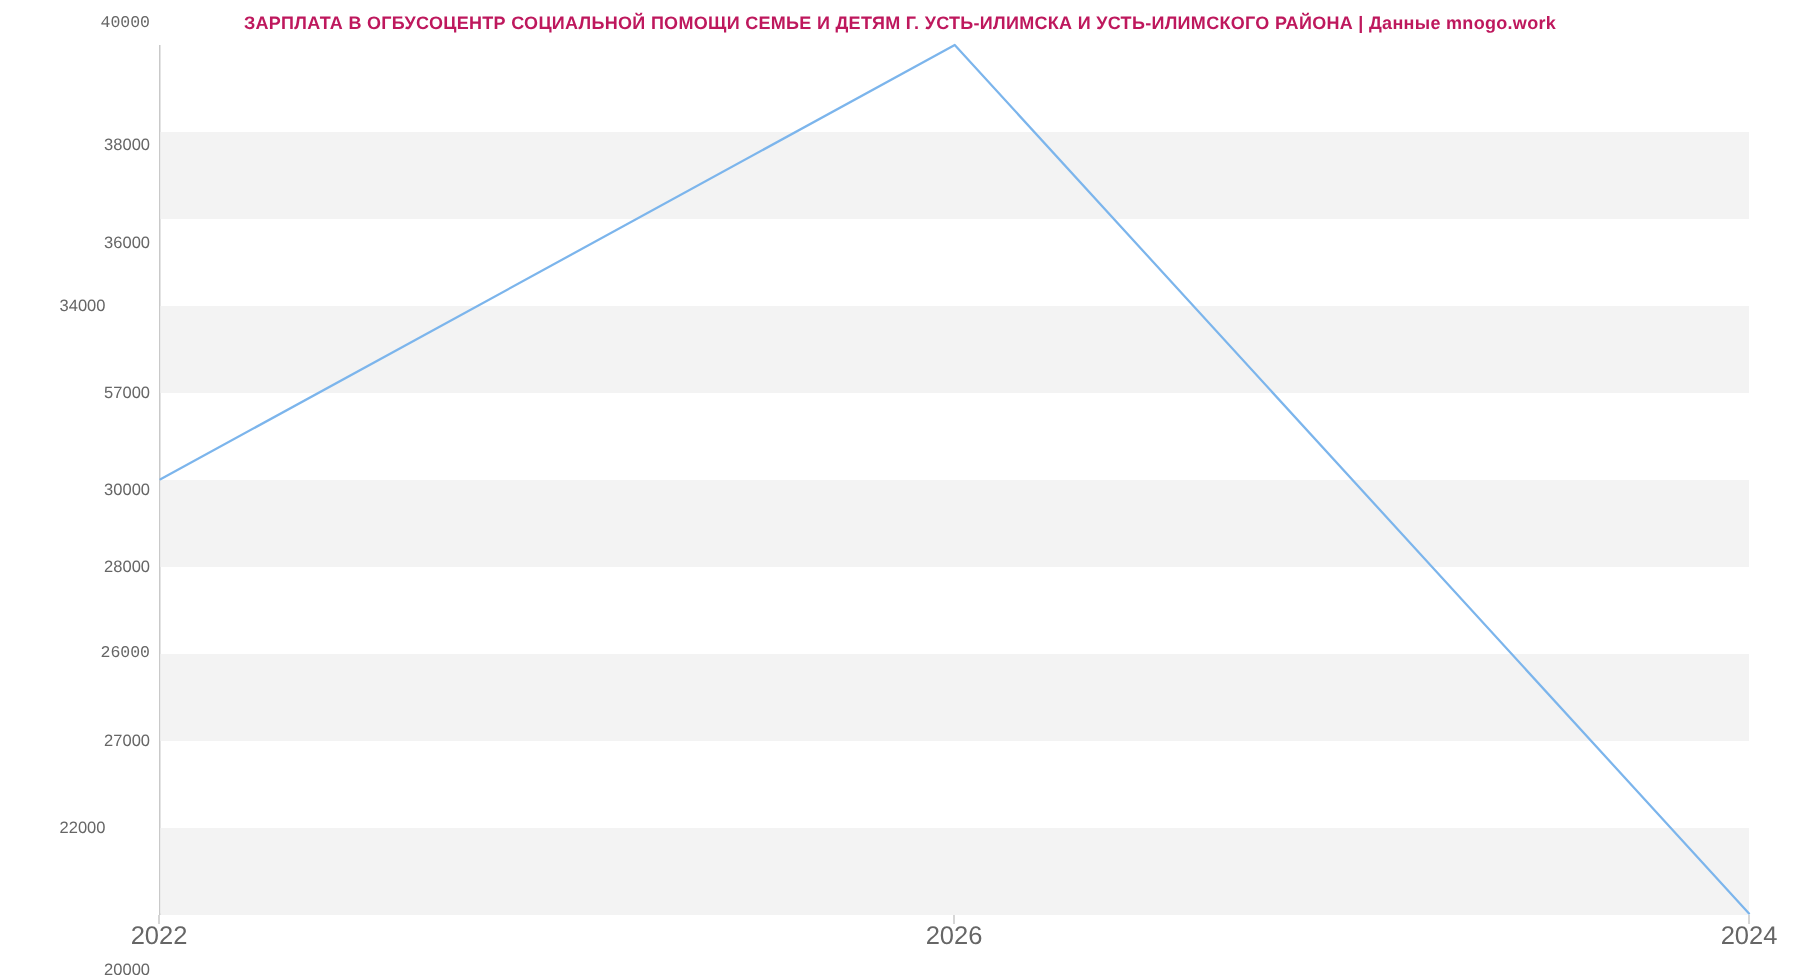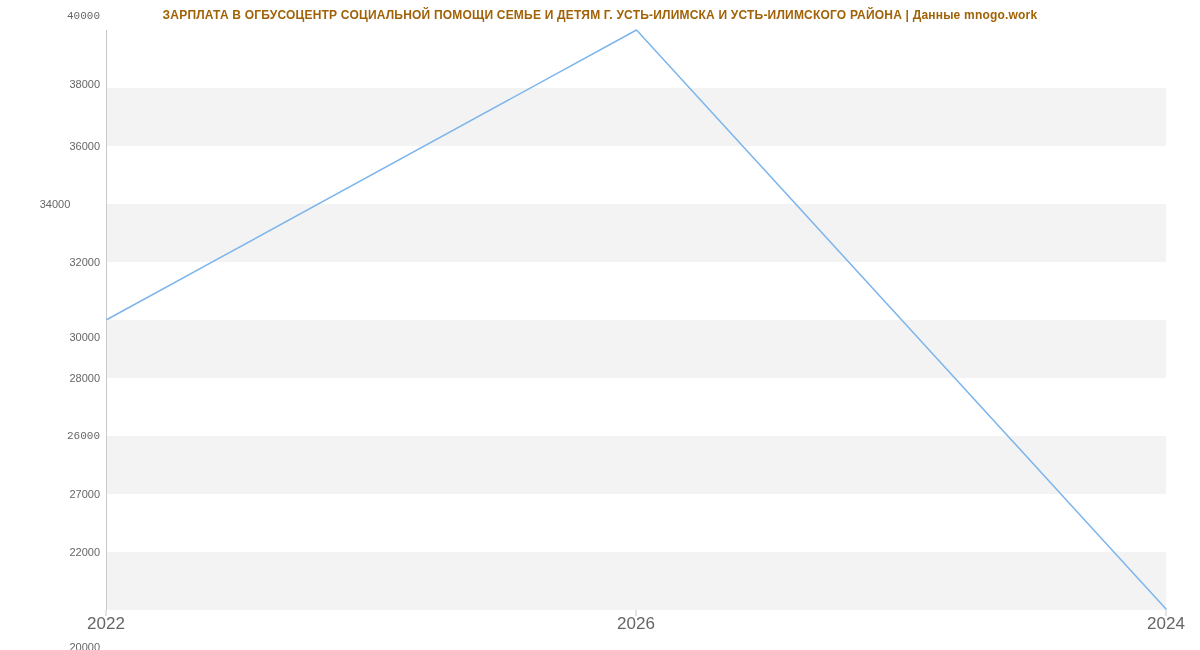--- a/index.html
+++ b/index.html
@@ -17,21 +17,21 @@
     height: 650px;
   }
   .title {
     position: absolute;
     top: 8px;
     left: 0;
     width: 100%;
     text-align: center;
     font-size: 12px;
     font-weight: 600;
-    color: #a16207;
+    color: #be185d;
     letter-spacing: 0.2px;
   }
   .plot {
     position: absolute;
     left: 106px;
     top: 30px;
     width: 1060px;
     height: 580px;
     border-left: 1px solid #c9c9c9;
     border-bottom: 1px solid #c9c9c9;
@@ -93,29 +93,29 @@
       <div class="band" style="top: 58px; height: 58px;"></div>
       <div class="band" style="top: 174px; height: 58px;"></div>
       <div class="band" style="top: 290px; height: 58px;"></div>
       <div class="band" style="top: 406px; height: 58px;"></div>
       <div class="band" style="top: 522px; height: 58px;"></div>
     <svg class="line-layer" id="line-layer" viewBox="0 0 1060 580" preserveAspectRatio="none">
       <polyline id="series" class="series-line" points="0,290 530,0 1060,580" style="stroke: rgb(124, 181, 236);"></polyline>
     </svg>
   </div>
 <div class="y-tick-label" style="top: 610px; margin-top: 37px;">20000</div>
-    <div class="y-tick-label" style="top: 552px;">22000</div>
+    <div class="y-tick-label" style="top: 552px; text-align: center;">22000</div>
     <div class="y-tick-label" style="top: 494px;">27000</div>
     <div class="y-tick-label" style="top: 436px; font-family: Liberation Mono, monospace;">26000</div>
     <div class="y-tick-label" style="top: 378px;">28000</div>
-    <div class="y-tick-label" style="top: 337px; text-align: right;">30000</div>
-    <div class="y-tick-label" style="top: 262px;">32000</div>
+    <div class="y-tick-label" style="top: 327px; text-align: right;">30000</div>
+    <div class="y-tick-label" style="top: 262px;">57000</div>
     <div class="y-tick-label" style="top: 204px; text-align: center;">34000</div>
-    <div class="y-tick-label" style="top: 146px;">36000</div>
-    <div class="y-tick-label" style="top: 84px;">38000</div>
+    <div class="y-tick-label" style="top: 162px;">36000</div>
+    <div class="y-tick-label" style="top: 97px;">38000</div>
     <div class="y-tick-label" style="top: 16px; font-family: Liberation Mono, monospace;">40000</div>
     <div class="x-tick-mark" style="left: 106px;"></div>
     <div class="x-tick-label" style="left: 106px;">2022</div>
     <div class="x-tick-mark" style="left: 636px;"></div>
     <div class="x-tick-label" style="left: 636px;">2026</div>
     <div class="x-tick-mark" style="left: 1166px;"></div>
     <div class="x-tick-label" style="left: 1166px;">2024</div>
   </div>
 
 </body></html>

